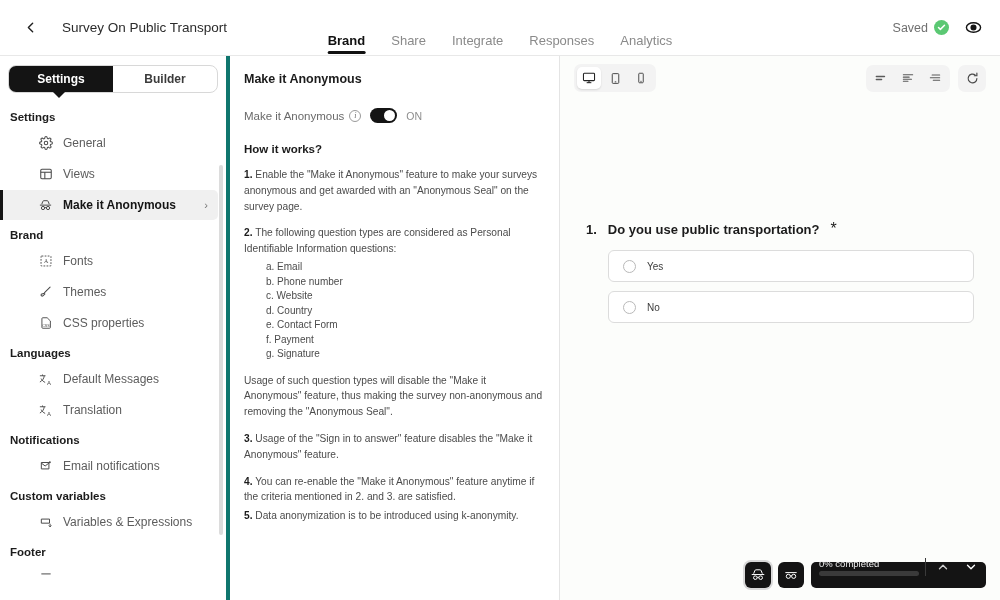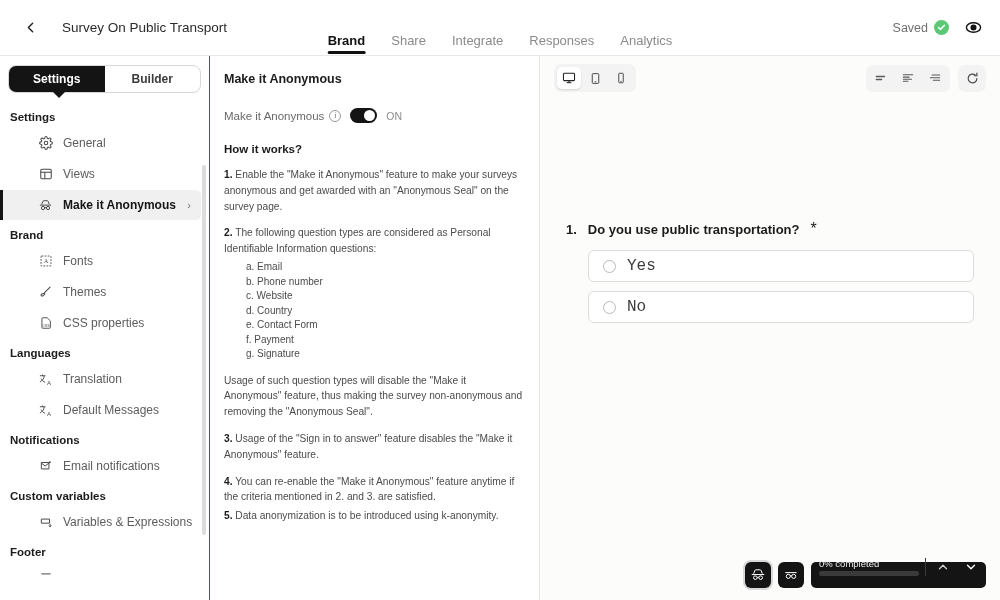--- a/index.html
+++ b/index.html
@@ -69,22 +69,22 @@
   .publish-btn{
     background:#141414; color:#fff; font-size:12.5px; font-weight:600;
     border:none; border-radius:18px; padding:8px 19px; cursor:pointer;
   }
 
   
   .body-row{ display:flex; height:544px; position:relative; z-index:10; }
 
   
   .sidebar{
-    width:210px; height:544px; background:#fff; position:relative;
-    border-right:1px solid #0f766e; overflow:hidden;
+    width:230px; height:544px; background:#fff; position:relative;
+    border-right:4px solid #0f766e; overflow:hidden;
   }
   .seg-wrap{ padding:9px 8px 4px 8px; position:relative; }
   .seg{
     display:flex; border:1px solid #d8d8d8; border-radius:8px; overflow:hidden;
     height:28px; background:#fff;
   }
   .seg-item{
     flex:1; display:flex; align-items:center; justify-content:center;
     font-size:12px; color:#3b3b3b; cursor:pointer; font-weight:600;
   }
@@ -174,21 +174,21 @@
   .q-row{ display:flex; gap:11px; align-items:baseline; margin-bottom:12px; }
   .q-num{ font-size:13px; color:#1b1b1b; font-weight:600; }
   .q-text{ font-size:13px; color:#1b1b1b; font-weight:600; }
   .q-req{ color:#1b1b1b; }
   .opt{
     height:32px; border:1px solid #dcdcdc; border-radius:6px; background:#fff;
     display:flex; align-items:center; padding-left:14px; gap:11px; margin-bottom:9px;
     margin-left:22px; cursor:pointer;
   }
   .radio{ width:13px;height:13px;border-radius:50%;border:1.4px solid #b9b9b9; }
-  .opt-lbl{ font-size:16px; color:#3d3d3d;font-family:Liberation Mono, monospace; }
+  .opt-lbl{ font-size:10px; color:#3d3d3d; }
 
   
   .pv-bottom{
     position:absolute; bottom:12px; right:14px; display:flex; align-items:center; gap:7px; z-index:14;
   }
   .blk-btn{
     width:26px;height:26px;background:#141414;border-radius:6px;
     display:flex;align-items:center;justify-content:center;cursor:pointer;
   }
   .blk-btn.ring{ box-shadow:0 0 0 2px #d9d9d9; }
@@ -327,33 +327,33 @@
         <div class="side-item">
           <span class="ico">
             <svg viewBox="0 0 24 24" width="15" height="15" fill="none" stroke="currentColor" stroke-width="1.5">
                 <path d="M3 6h9"></path>
                 <path d="M7.2 4v2"></path>
                 <path d="M10 6c-.5 5-3.4 8.2-7 10"></path>
                 <path d="M5 10.5c1.4 3 3.7 5 6.4 6.1"></path>
                 <text x="17.5" y="20" font-size="9.5" fill="currentColor" stroke="none" text-anchor="middle" font-family="Liberation Sans, sans-serif">A</text>
               </svg>
           </span>
-          <span class="lbl">Translation</span>
+          <span class="lbl">Default Messages</span>
         </div>
         <div class="side-item">
           <span class="ico">
             <svg viewBox="0 0 24 24" width="15" height="15" fill="none" stroke="currentColor" stroke-width="1.5">
                 <path d="M3 6h9"></path>
                 <path d="M7.2 4v2"></path>
                 <path d="M10 6c-.5 5-3.4 8.2-7 10"></path>
                 <path d="M5 10.5c1.4 3 3.7 5 6.4 6.1"></path>
                 <text x="17.5" y="20" font-size="9.5" fill="currentColor" stroke="none" text-anchor="middle" font-family="Liberation Sans, sans-serif">A</text>
               </svg>
           </span>
-          <span class="lbl">Default Messages</span>
+          <span class="lbl">Translation</span>
         </div>
 
         <div class="side-group">Notifications</div>
         <div class="side-item">
           <span class="ico">
             <svg viewBox="0 0 24 24" width="14" height="14" fill="none" stroke="currentColor" stroke-width="1.7">
                 <path d="M4 6h13v11H4z"></path>
                 <polyline points="4 7 10.5 12 17 7"></polyline>
                 <circle cx="18.6" cy="5.4" r="1.7" fill="currentColor" stroke="none"></circle>
               </svg>

